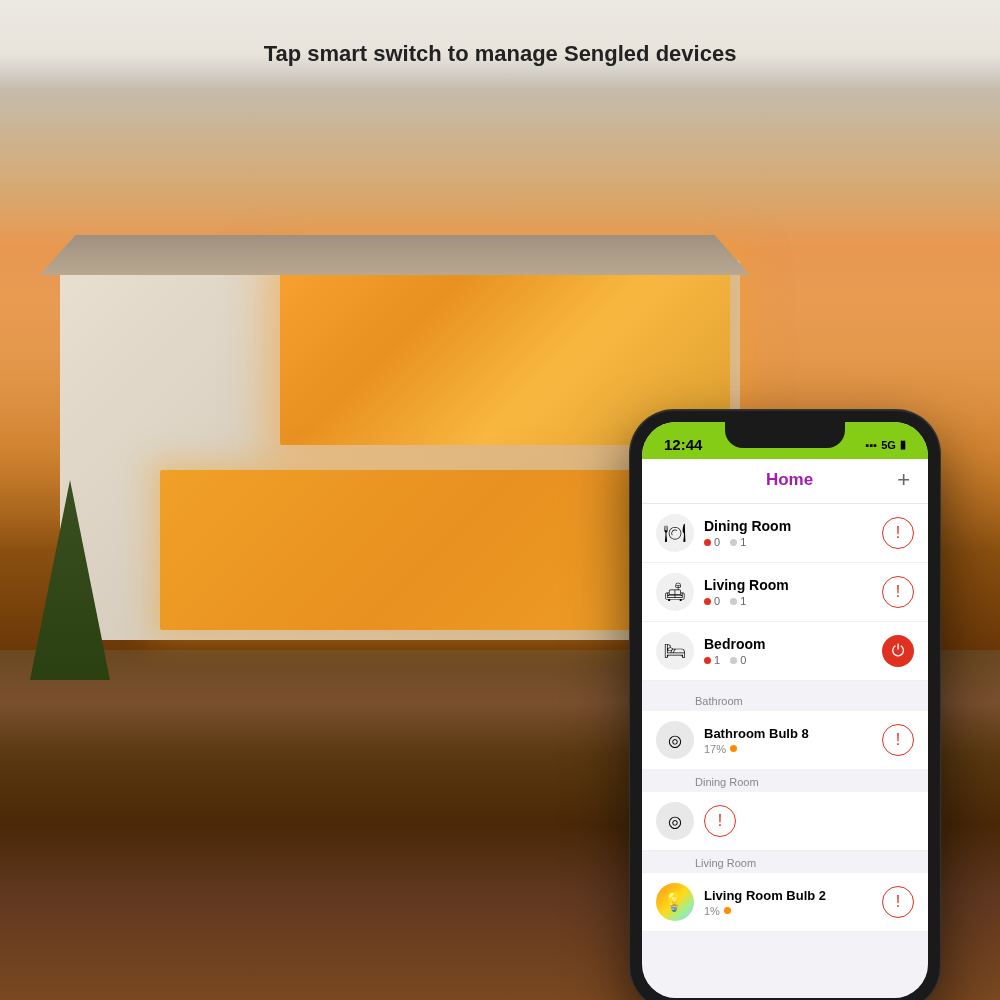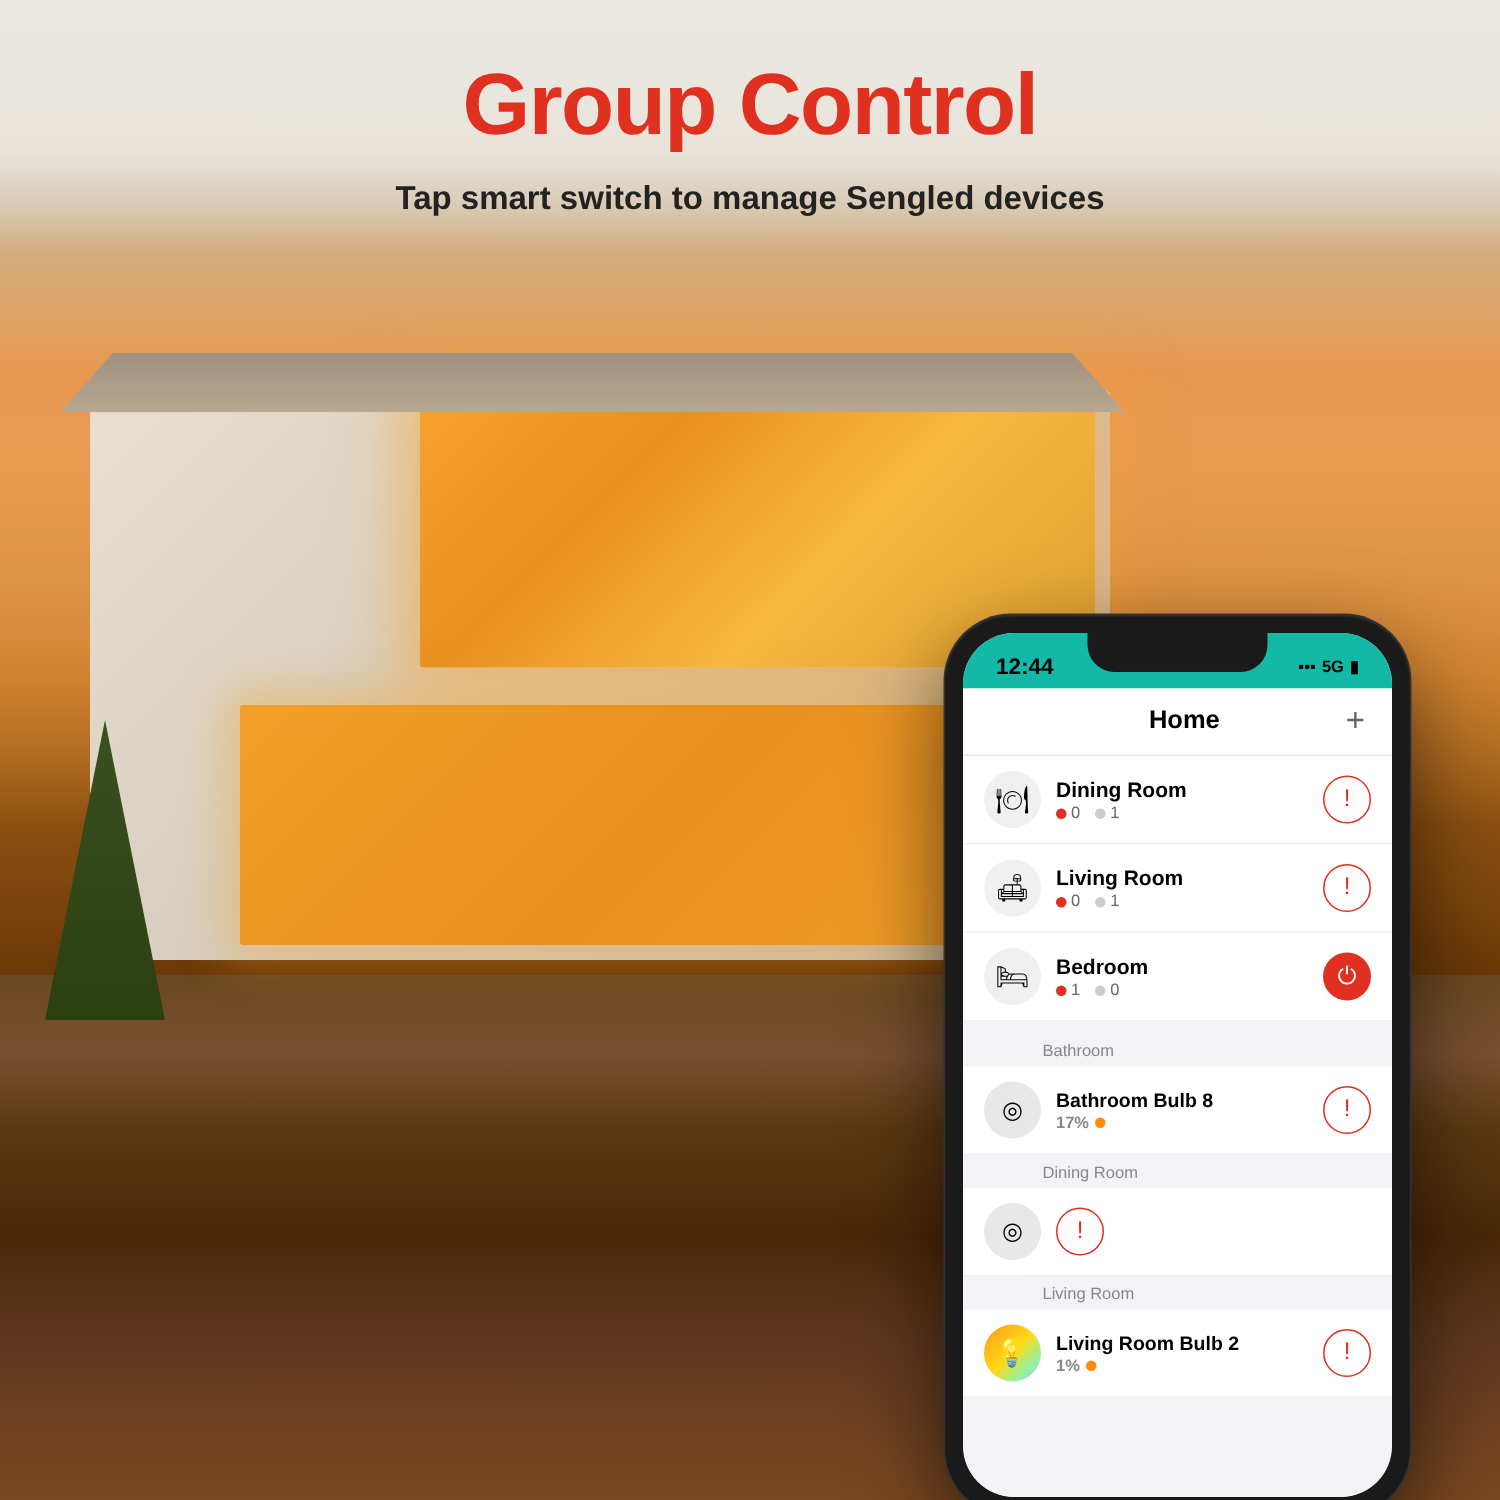--- a/index.html
+++ b/index.html
@@ -188,41 +188,41 @@
       border-radius: 34px;
       overflow: hidden;
       position: relative;
     }
     
     .status-bar {
       display: flex;
       justify-content: space-between;
       align-items: center;
       padding: 14px 22px 6px;
-      background: #14b8a6;
+      background: #84cc16;
       font-size: 13px;
       font-weight: 600;
       color: #000;
     }
     .status-time { font-size: 15px; font-weight: 700; }
     .status-icons { display: flex; gap: 4px; align-items: center; font-size: 11px; }
 
     
     .app-header {
       display: flex;
       align-items: center;
       justify-content: space-between;
       padding: 8px 18px 10px;
       background: #fff;
       border-bottom: 1px solid #e8e8e8;
     }
     .app-header-title {
       font-size: 17px;
       font-weight: 600;
-      color: #000000;
+      color: #a21caf;
       flex: 1;
       text-align: center;
     }
     .app-header-plus {
       font-size: 22px;
       color: #666;
       font-weight: 300;
     }
     .app-header-spacer { width: 22px; }
 
@@ -295,21 +295,21 @@
       width: 38px; height: 38px;
       border-radius: 50%;
       background: #e8e8e8;
       display: flex; align-items: center; justify-content: center;
       margin-right: 10px;
       flex-shrink: 0;
     }
     .device-icon { font-size: 16px; }
     .device-info { flex: 1; }
     .device-name { font-size: 13px; font-weight: 600; color: #000; }
-    .device-status { font-size: 11px; color: #888; display: flex; align-items: center; gap: 4px; margin-top: 2px; font-weight: bold; }
+    .device-status { font-size: 11px; color: #888; display: flex; align-items: center; gap: 4px; margin-top: 2px; }
     .dot-orange { width: 7px; height: 7px; border-radius: 50%; background: #ff8c00; display: inline-block; }
 
     
     .scroll-fade {
       position: absolute;
       bottom: 0; left: 0; right: 0;
       height: 60px;
       background: linear-gradient(180deg, transparent 0%, rgba(242,242,247,0.9) 100%);
       border-radius: 0 0 34px 34px;
       pointer-events: none;
@@ -325,21 +325,20 @@
 <div class="house-structure">
   <div class="building-main"></div>
   <div class="upper-windows"></div>
   <div class="lower-windows"></div>
   <div class="roof"></div>
   <div class="tree-left"></div>
   <div class="tree-right"></div>
 </div>
 
 <div class="header-section">
-  <h1 class="main-title">Group Control</h1>
   <p class="subtitle">
     <span>Tap smart switch to manage Sengled devices</span><br>
   </p>
 </div>
 
 <div class="phone-wrapper">
   <div class="phone-frame">
     <div class="phone-notch"></div>
     <div class="phone-screen">
 

